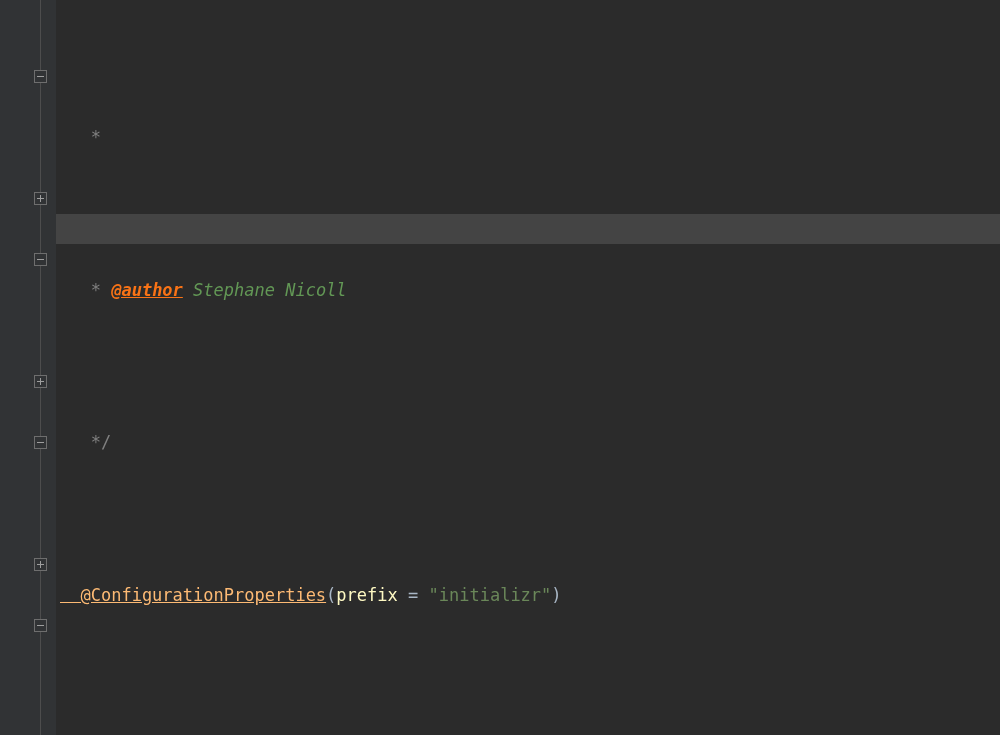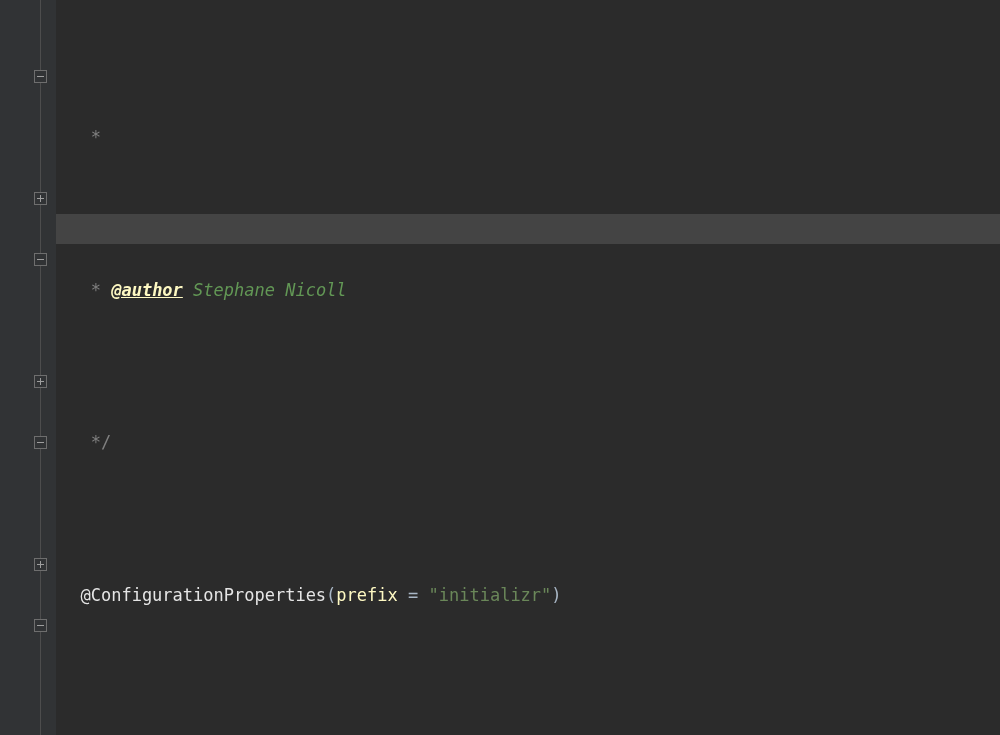--- a/index.html
+++ b/index.html
@@ -56,22 +56,22 @@
     left: 0;
     height: 30.5px;
     width: 100%;
     background: rgba(200,200,200,0.16);
     z-index: 0;
   }
 
   
   .cmt   { color: #808080; }    
   .doc   { color: #629755; font-style: italic; }  
-  .doctag{ color: #fef9c3; font-style: italic; text-decoration: underline; font-weight: bold; }
-  .ann   { color: #e5e5e5; }    
+  .doctag{ color: #f97316; font-style: italic; text-decoration: underline; font-weight: bold; }
+  .ann   { color: #fdba74; text-decoration: underline; }    
   .id    { color: #fef9c3; }    
   .str   { color: #6A8759; }    
   .par   { color: #A9B7C6; }    
   .op    { color: #A9B7C6; }
 
   span { position: relative; z-index: 2; }
 </style>
 </head>
 <body>
 

